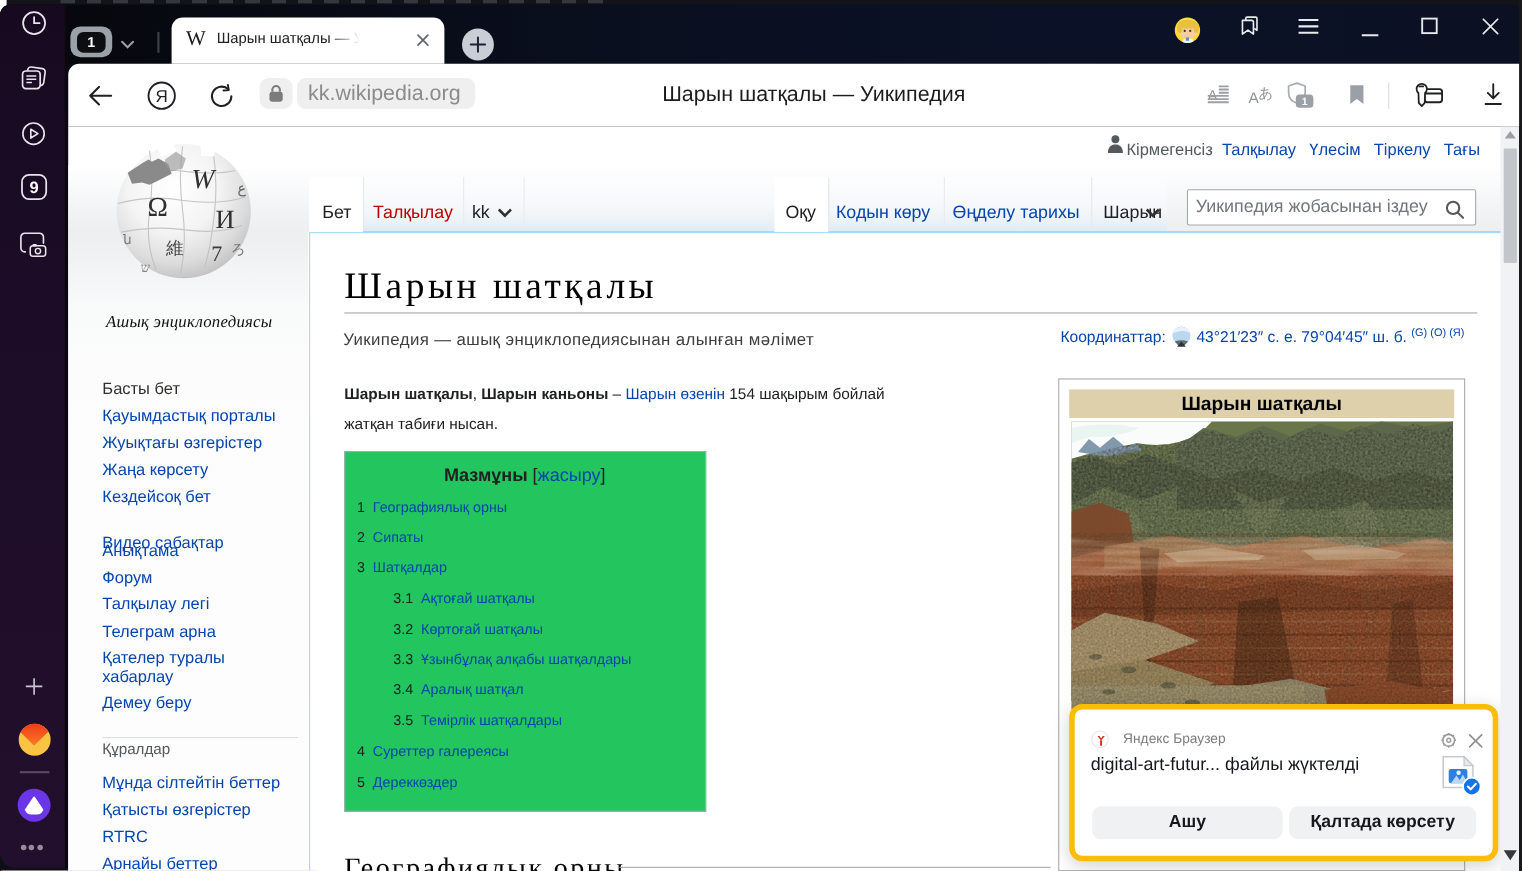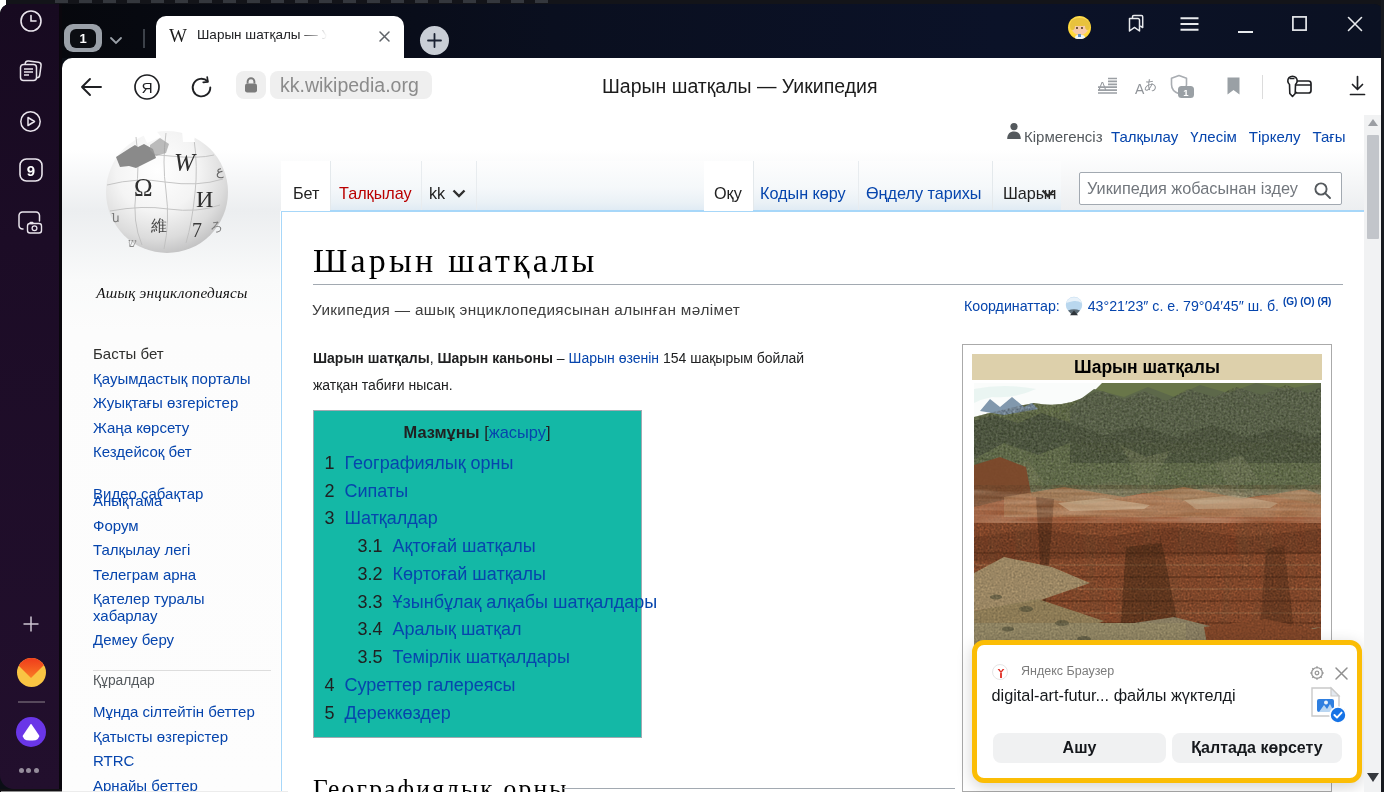--- a/index.html
+++ b/index.html
@@ -25,22 +25,22 @@
 #vblue{left:218.5px;top:96px;width:1.5px;height:581px;background:#a7d7f9}
 #hblue{left:218.5px;top:95px;width:1084px;height:1.5px;background:#a7d7f9}
 .link{color:#0645ad}
 .nowrap{white-space:nowrap}
 .wl{left:31px;font-size:15px;color:#0645ad;text-decoration:none;white-space:nowrap}
 
 .vtab{position:absolute;top:46px;height:49px;background:linear-gradient(180deg,#fdfdfd 0%,#f5f8fa 55%,#eaf1f6 85%,#e0ebf4 100%);border-left:1px solid #e4e9ec}
 .wtab{position:absolute;top:46px;height:50px;background:#fff}
 .tabtxt{position:absolute;top:68.5px;font-size:16.2px;white-space:nowrap}
 
-#toc{left:250.5px;top:295px;width:329px;height:328px;background:#14b8a6;border:1px solid #a2a9b1}
-.tocrow{position:absolute;left:11px;font-size:18px;white-space:nowrap;color:#202122}
+#toc{left:250.5px;top:295px;width:329px;height:328px;background:#22c55e;border:1px solid #a2a9b1}
+.tocrow{position:absolute;left:11px;font-size:13px;white-space:nowrap;color:#202122}
 .tocrow a{color:#0645ad;text-decoration:none}
 
 #infobox{left:899.5px;top:229px;width:370px;height:448px;background:#fff;border:1px solid #aaa}
 
 #popup{left:910px;top:525px;width:390px;height:143px;background:#fff;border:5.5px solid #fbbd05;border-radius:12px;box-shadow:0 4px 16px rgba(0,0,0,.18)}
 .pbtn{position:absolute;top:88px;height:30px;background:#f0f1f2;border-radius:8px;font-size:16px;font-weight:bold;color:#15181c;text-align:center;line-height:30px}
 
 #sbar{left:1302px;top:0;width:17px;height:677px;background:#f1f2f3}
 
 #tcount{left:64px;top:20px;width:38px;height:28px;background:#9ba1a9;border-radius:9px}
@@ -302,21 +302,21 @@
     </div>
 
     <div class="abs nowrap" style="left:251px;top:127px;font-family:'Liberation Serif',serif;font-size:34px;letter-spacing:3.2px;color:#000">Шарын шатқалы</div>
     <div class="abs" style="left:251px;top:169px;width:1030px;height:1px;background:#a2a9b1"></div>
     <div class="abs nowrap" style="left:250px;top:186px;font-size:15.3px;letter-spacing:0.35px;color:#3d3d3d">Уикипедия — ашық энциклопедиясынан алынған мәлімет</div>
     <div class="abs nowrap" id="coords" style="top:180.5px;left:902px;font-size:14.2px;color:#0645ad">Координаттар: <svg style="vertical-align:-5px" width="20" height="20" viewBox="0 0 20 20">
           <circle cx="10" cy="9" r="8.2" fill="#b9d7ee"></circle>
           <path d="M2.2 7 a8.2 8.2 0 0 1 15.6 0 Q14 4.5 10 5 Q5 5.8 2.2 7Z" fill="#e8f2fa"></path>
           <path d="M4 14.5 Q10 12 16 14.5 L13 17.8 Q10 19 7 17.8 Z" fill="#5b6a75"></path>
           <path d="M6 19.3 L10 14.5 L14 19.3 Z" fill="#2d3338"></path>
-        </svg> 43°21′23″ с. е. 79°04′45″ ш. б. <span style="font-size:10px;vertical-align:6px;font-weight:bold">(G) (O) (Я)</span></div>
+        </svg> 43°21′23″ с. е. 79°04′45″ ш. б. <span style="font-size:10px;vertical-align:6px;font-weight:normal">(G) (O) (Я)</span></div>
     <div class="abs" style="left:251px;top:229.5px;width:680px;font-size:14px;line-height:27.7px;color:#202122"><b>Шарын шатқалы</b>, <b>Шарын каньоны</b> – <a class="link">Шарын өзенін</a> 154 шақырым бойлай<br>жатқан табиғи нысан.</div>
     <div class="abs" id="toc">
       <div class="abs nowrap" style="left:0;top:12px;width:327px;text-align:center;font-size:16.4px;color:#202122"><b>Мазмұны</b> <span style="color:#202122">[</span><a class="link" style="text-decoration:none">жасыру</a><span style="color:#202122">]</span></div>
       <div class="tocrow" style="top:42px">1&nbsp;&nbsp;<a>Географиялық орны</a></div>
       <div class="tocrow" style="top:69.7px">2&nbsp;&nbsp;<a>Сипаты</a></div>
       <div class="tocrow" style="top:97.4px">3&nbsp;&nbsp;<a>Шатқалдар</a></div>
       <div class="tocrow" style="left:44px;top:125.1px">3.1&nbsp;&nbsp;<a>Ақтоғай шатқалы</a></div>
       <div class="tocrow" style="left:44px;top:152.8px">3.2&nbsp;&nbsp;<a>Көртоғай шатқалы</a></div>
       <div class="tocrow" style="left:44px;top:180.5px">3.3&nbsp;&nbsp;<a>Ұзынбұлақ алқабы шатқалдары</a></div>
       <div class="tocrow" style="left:44px;top:208.2px">3.4&nbsp;&nbsp;<a>Аралық шатқал</a></div>

